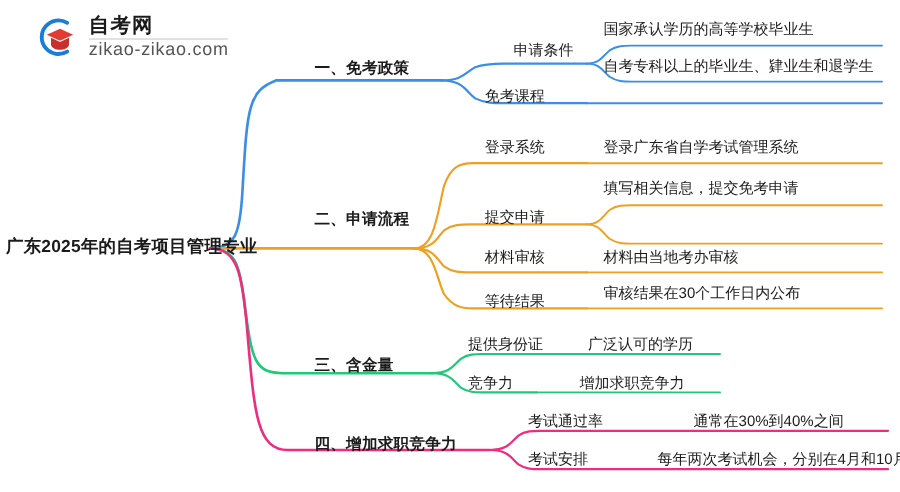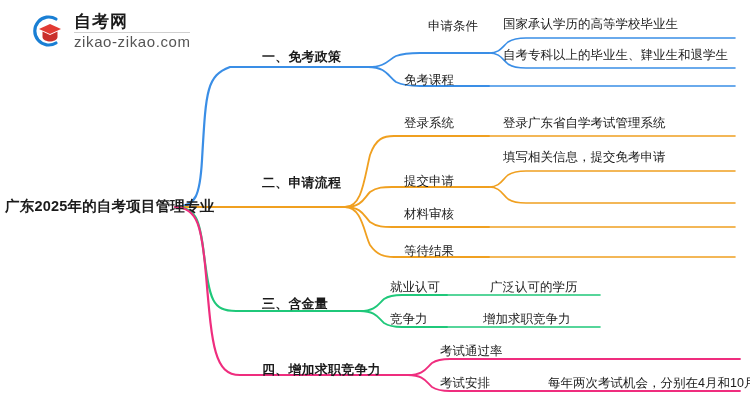--- a/index.html
+++ b/index.html
@@ -87,37 +87,40 @@
 
       <path d="M175,207 C198,207 202,228 206,275 C212,345 214,375 240,375 L408,375" stroke="#ef2d7e" stroke-width="2.2"></path>
       <path d="M408,375 C424,375 426,368 432,363 C438,359 444,359 450,359 L740,359" stroke="#ef2d7e" stroke-width="1.8"></path>
       <path d="M408,375 C424,375 426,382 432,387 C438,391 444,391 450,391 L740,391" stroke="#ef2d7e" stroke-width="1.8"></path>
     </g>
   </svg>
 
   <div class="node root" style="left:5px;top:199px;text-align:center;">广东2025年的自考项目管理专业</div>
 
   <div class="node lv1" style="left:262px;top:50px;">一、免考政策</div>
-  <div class="node lv2" style="left:404px;top:20px;padding-left:24px;">申请条件</div>
+  <div class="node lv2" style="left:404px;top:36px;padding-left:24px;">申请条件</div>
   <div class="node lv2" style="left:404px;top:74px;">免考课程</div>
   <div class="node lv3" style="left:503px;top:49px;">自考专科以上的毕业生、肄业生和退学生</div>
   <div class="node lv3" style="left:503px;top:18px;">国家承认学历的高等学校毕业生</div>
 
   <div class="node lv1" style="left:262px;top:176px;">二、申请流程</div>
   <div class="node lv2" style="left:404px;top:117px;">登录系统</div>
   <div class="node lv2" style="left:404px;top:175px;">提交申请</div>
   <div class="node lv2" style="left:404px;top:208px;">材料审核</div>
   <div class="node lv2" style="left:404px;top:245px;">等待结果</div>
   <div class="node lv3" style="left:503px;top:151px;">填写相关信息，提交免考申请</div>
   <div class="node lv3" style="left:503px;top:117px;">登录广东省自学考试管理系统</div>
+  <div class="node lv3" style="left:503px;top:208px;">材料由当地考办审核</div>
+  <div class="node lv3" style="left:503px;top:238px;">审核结果在30个工作日内公布</div>
 
   <div class="node lv1" style="left:262px;top:297px;">三、含金量</div>
-  <div class="node lv2" style="left:390px;top:281px;">就业认可</div>
+  <div class="node lv2" style="left:390px;top:281px;">提供身份证</div>
   <div class="node lv2" style="left:390px;top:313px;">竞争力</div>
   <div class="node lv3" style="left:490px;top:281px;">广泛认可的学历</div>
   <div class="node lv3" style="left:483px;top:313px;">增加求职竞争力</div>
 
   <div class="node lv1" style="left:262px;top:363px;">四、增加求职竞争力</div>
   <div class="node lv2" style="left:440px;top:345px;">考试通过率</div>
   <div class="node lv2" style="left:440px;top:377px;">考试安排</div>
+  <div class="node lv3" style="left:578px;top:345px;">通常在30%到40%之间</div>
   <div class="node lv3" style="left:548px;top:377px;">每年两次考试机会，分别在4月和10月</div>
 
 </div>
 
 </body></html>

